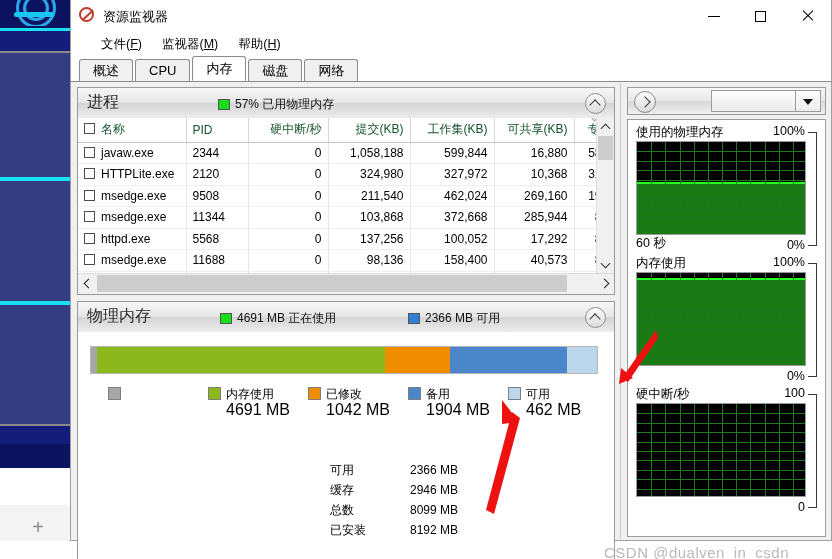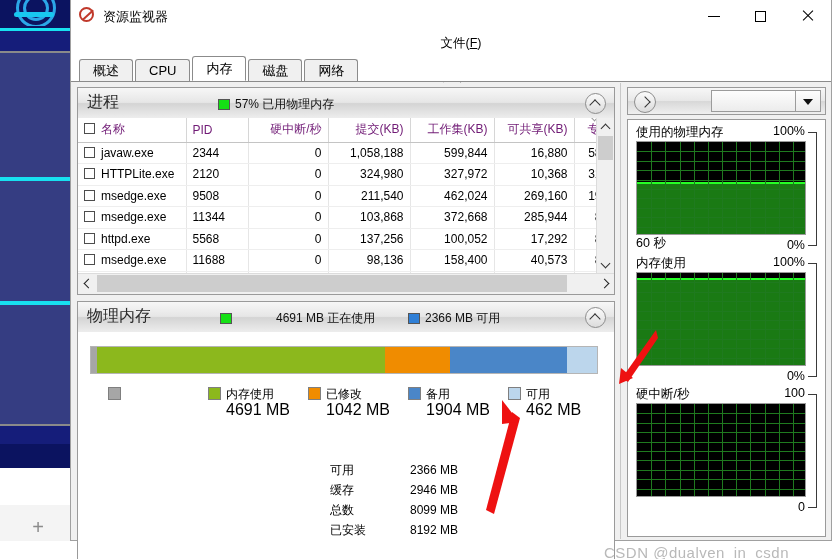--- a/index.html
+++ b/index.html
@@ -34,21 +34,21 @@
   #app-icon .ic-slash{position:absolute;left:2px;top:7px;width:14px;height:2px;background:#c0392b;transform:rotate(-42deg);}
   #app-title{position:absolute;left:32px;top:8px;font-size:13px;color:#000;}
   .winbtn{position:absolute;top:0;width:46px;height:32px;cursor:default;}
   #btn-min{right:92px;} #btn-max{right:46px;} #btn-close{right:0;}
   .gl-min{position:absolute;left:15px;top:16px;width:12px;height:1px;background:#000;}
   .gl-max{position:absolute;left:16px;top:11px;width:11px;height:11px;border:1px solid #000;box-sizing:border-box;}
   .gl-x1,.gl-x2{position:absolute;left:16px;top:15px;width:14px;height:1px;background:#000;}
   .gl-x1{transform:rotate(45deg);} .gl-x2{transform:rotate(-45deg);}
 
   
-  #menubar{height:24px;background:#ffffff;padding-left:20px;display:flex;align-items:center;flex-direction:column;}
+  #menubar{height:24px;background:#ffffff;padding-left:20px;display:flex;align-items:center;}
   .menu-item{padding:3px 10px;font-size:12.5px;color:#000;}
   .mn{text-decoration:underline;}
 
   
   #tabstrip{height:26px;background:#ffffff;position:relative;padding-left:8px;
             display:flex;align-items:flex-end;border-bottom:1px solid #8b8b8b;box-sizing:border-box;}
   .tab{height:22px;line-height:22px;padding:0 13px;font-size:13px;color:#000;
        background:#f0f0f0;border:1px solid #8b8b8b;border-bottom:none;margin-right:2px;
        border-radius:3px 3px 0 0;box-sizing:border-box;}
   .tab.active{background:#ffffff;height:25px;line-height:24px;border-bottom:1px solid #ffffff;position:relative;z-index:3;}
@@ -71,21 +71,21 @@
   .collapse-btn{position:absolute;right:8px;top:5px;width:19px;height:19px;border-radius:50%;
                 border:1px solid #8d8d8d;background:linear-gradient(to bottom,#fbfbfb,#dcdcdc);}
   .chev-up{position:absolute;left:5px;top:7px;width:7px;height:7px;border-left:1.6px solid #333;border-top:1.6px solid #333;transform:rotate(45deg);}
 
   
   #proc-group{position:absolute;left:5px;top:4px;width:538px;height:208px;}
   #proc-body{position:absolute;left:0;top:30px;right:0;bottom:0;background:#ffffff;}
   #tbl-wrap{position:absolute;left:0;top:0;right:0;bottom:21px;overflow:hidden;}
   table.proc{border-collapse:collapse;width:520px;table-layout:fixed;}
   table.proc th{
-    font-weight:normal;font-size:12px;color:#701a75;height:24px;background:#ffffff;
+    font-weight:normal;font-size:12px;color:#14532d;height:24px;background:#ffffff;
     border-right:1px solid #d6d6d6;border-bottom:1px solid #c4c4c4;
     padding:0 6px;box-sizing:border-box;position:relative;
   }
   table.proc td{
     font-size:12px;height:21.5px;border-right:1px solid #e6e6e6;border-bottom:1px solid #eeeeee;
     padding:0 6px;box-sizing:border-box;white-space:nowrap;overflow:hidden;
   }
   .c-name{width:108px;text-align:left;}
   .c-pid{width:62px;text-align:left;}
   .c-num{text-align:right;}
@@ -343,21 +343,21 @@
             <div class="harrow right">
                 <div class="ar-rt"></div>
               </div>
           </div>
         </div>
       </div>
 
       <div class="group" id="mem-group">
         <div class="group-head">
           <div class="group-title">物理内存</div>
-          <div class="hdr-status" style="left:142px;gap:39px;">
+          <div class="hdr-status" style="left:142px;">
             <span class="sw sw-green"></span>
             <span>4691 MB 正在使用</span>
           </div>
           <div class="hdr-status" style="left:330px;">
             <span class="sw sw-blue"></span>
             <span>2366 MB 可用</span>
           </div>
           <div class="collapse-btn">
               <div class="chev-up"></div>
             </div>

